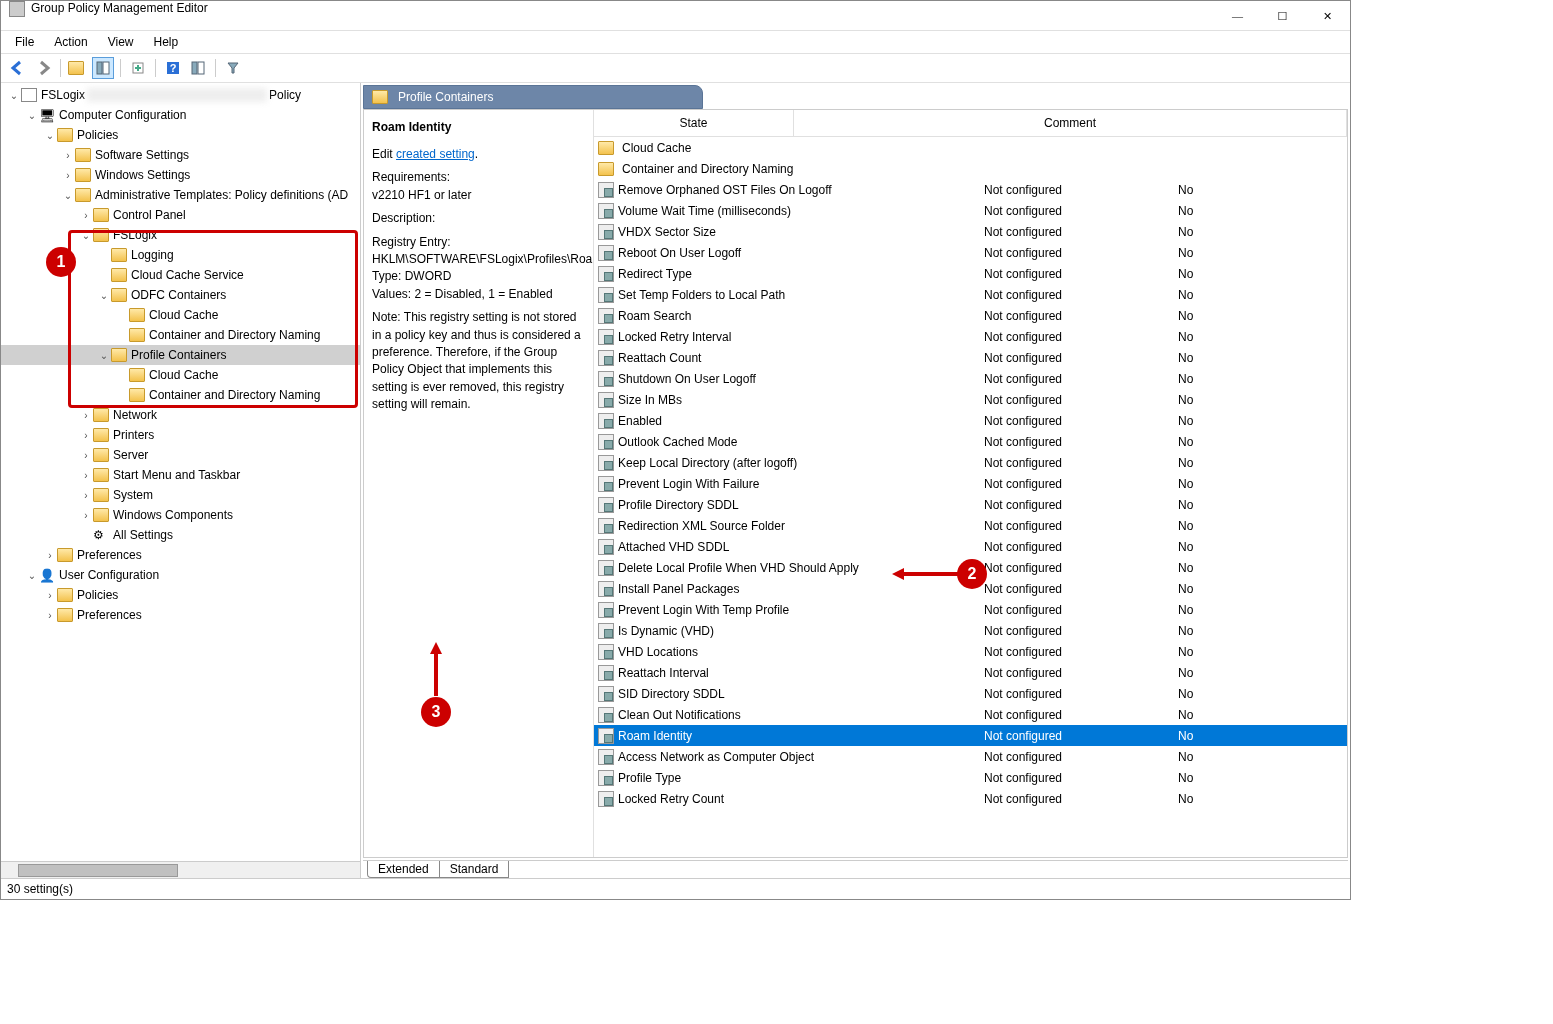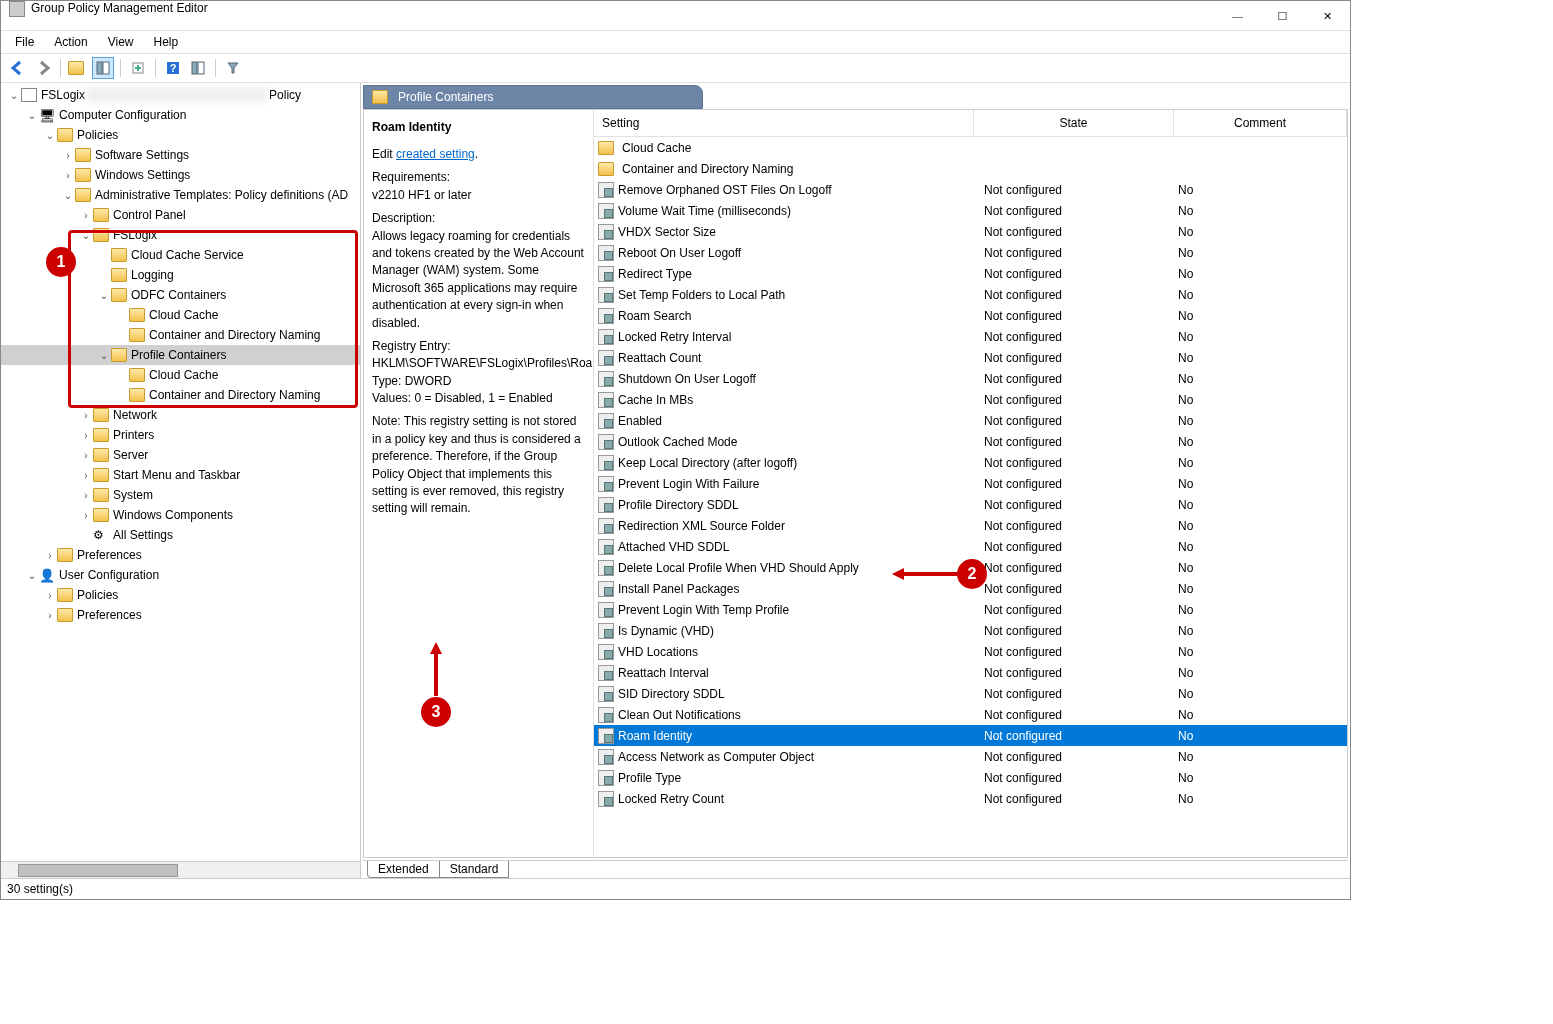--- a/index.html
+++ b/index.html
@@ -177,27 +177,27 @@
           <div class="tree-row">
             <span class="spacer" style="width: 78px;"></span>
             <span class="twisty">⌄</span>
             <span class="node-icon folder-icon"></span>
             <span>FSLogix</span>
           </div>
           <div class="tree-row">
             <span class="spacer" style="width: 96px;"></span>
             <span class="twisty none">·</span>
             <span class="node-icon folder-icon"></span>
-            <span>Cloud Cache Service</span>
+            <span>Logging</span>
           </div>
           <div class="tree-row">
             <span class="spacer" style="width: 96px;"></span>
             <span class="twisty none">·</span>
             <span class="node-icon folder-icon"></span>
-            <span>Logging</span>
+            <span>Cloud Cache Service</span>
           </div>
           <div class="tree-row">
             <span class="spacer" style="width: 96px;"></span>
             <span class="twisty">⌄</span>
             <span class="node-icon folder-icon"></span>
             <span>ODFC Containers</span>
           </div>
           <div class="tree-row">
             <span class="spacer" style="width: 114px;"></span>
             <span class="twisty none">·</span>
@@ -302,27 +302,26 @@
     <div class="right-pane">
       <div class="pane-header">
         <span class="node-icon folder-icon"></span>
         <span>Profile Containers</span>
       </div>
       <div class="right-body">
         <div class="desc-col">
           <h3>Roam Identity</h3>
           <p><span>Edit </span><a href="#">created setting</a>.</p>
           <p><span>Requirements:</span><br><span>v2210 HF1 or later</span></p>
-          <p><span>Description:</span><br><span>Allows legacy roaming for credentials and tokens created by the Web Account Manager (WAM) system. Some Microsoft 365 applications may require authentication at every sign-in when disabled.</span></p>
-          <p><span>Registry Entry:</span><br><span>HKLM\SOFTWARE\FSLogix\Profiles\RoamIdentity</span><br><span>Type: DWORD</span><br><span>Values:  0 = Disabled, 1 = Enabled</span></p>
+          <p><span>Description:</span><br></p>
+          <p><span>Registry Entry:</span><br><span>HKLM\SOFTWARE\FSLogix\Profiles\RoamIdentity</span><br><span>Type: DWORD</span><br><span>Values:  2 = Disabled, 1 = Enabled</span></p>
           <p>Note:  This registry setting is not stored in a policy key and thus is considered a preference.  Therefore, if the Group Policy Object that implements this setting is ever removed, this registry setting will remain.</p>
         </div>
         <div class="list-col">
           <div class="list-header">
-            <div class="col-setting">Setting</div>
             <div class="col-state" style="text-align:center;">State</div>
             <div class="col-comment" style="text-align:center;">Comment</div>
           </div>
           <div class="list-body" id="list-body">
               <div class="list-row">
                 <div class="cell-setting">
                   <span class="node-icon folder-icon"></span>
                   <span>Cloud Cache</span>
                 </div>
                 <div class="cell-state"></div>
@@ -412,21 +411,21 @@
                 <div class="cell-setting">
                   <span class="setting-icon"></span>
                   <span>Shutdown On User Logoff</span>
                 </div>
                 <div class="cell-state">Not configured</div>
                 <div class="cell-comment">No</div>
               </div>
               <div class="list-row">
                 <div class="cell-setting">
                   <span class="setting-icon"></span>
-                  <span>Cache In MBs</span>
+                  <span>Size In MBs</span>
                 </div>
                 <div class="cell-state">Not configured</div>
                 <div class="cell-comment">No</div>
               </div>
               <div class="list-row">
                 <div class="cell-setting">
                   <span class="setting-icon"></span>
                   <span>Enabled</span>
                 </div>
                 <div class="cell-state">Not configured</div>

